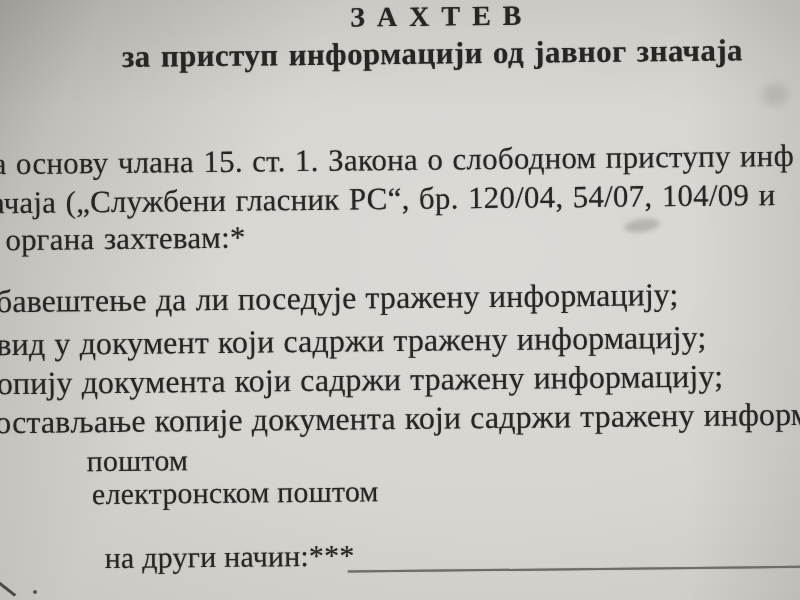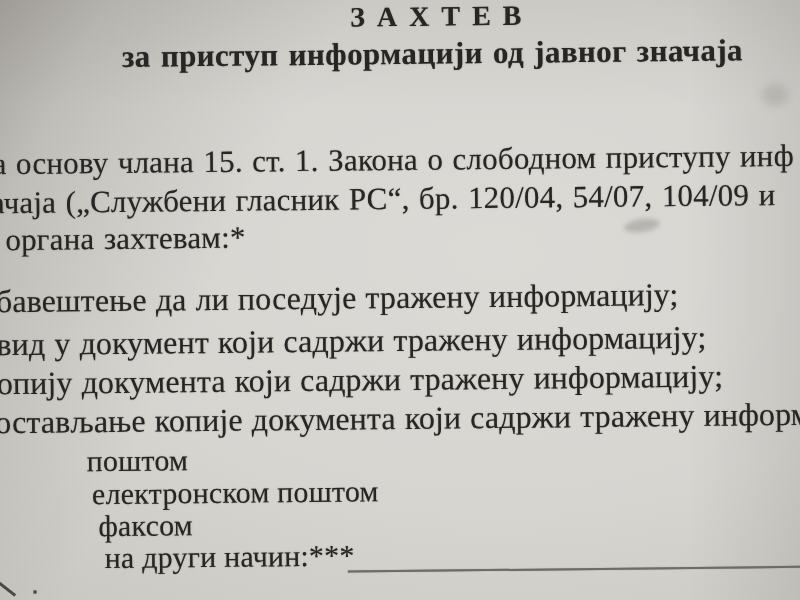--- a/index.html
+++ b/index.html
@@ -110,21 +110,20 @@
   <div class="txt item-line item-2">вид у документ који садржи тражену информацију;</div>
 
   <div class="txt item-line item-3">опију документа који садржи тражену информацију;</div>
 
   <div class="txt item-line item-4">остављање копије документа који садржи тражену информ</div>
 
   <div class="txt sub-line sub-1">поштом</div>
 
   <div class="txt sub-line sub-2">електронском поштом</div>
 
-  <div class="txt sub-line sub-3">факсом</div>
 
   <div class="txt sub-line sub-4">на други начин:***</div>
 
   <div class="fill-underline"></div>
 
 </div>
 
 <div class="smudge-a"></div>
 <div class="smudge-b"></div>
 <div class="corner-mark"></div>

